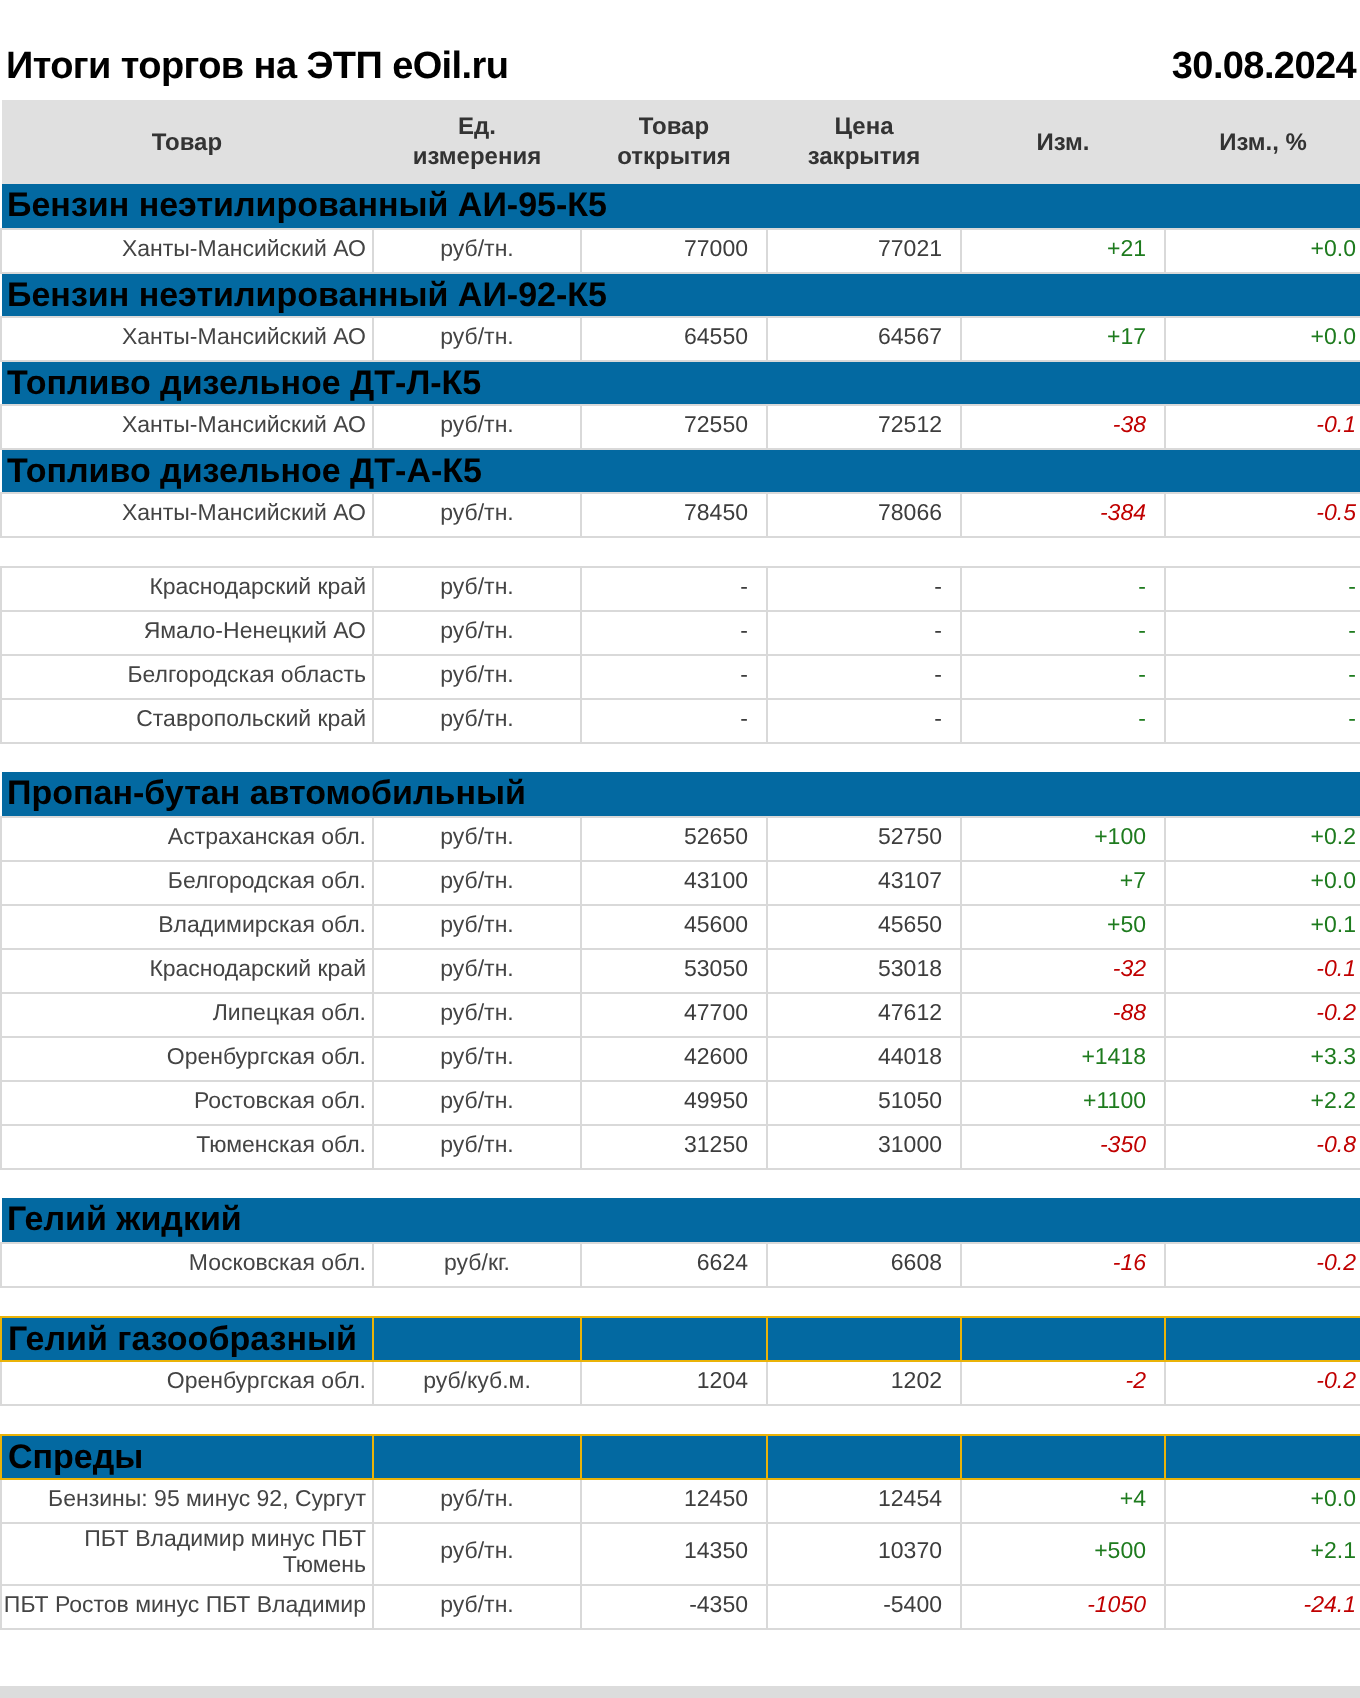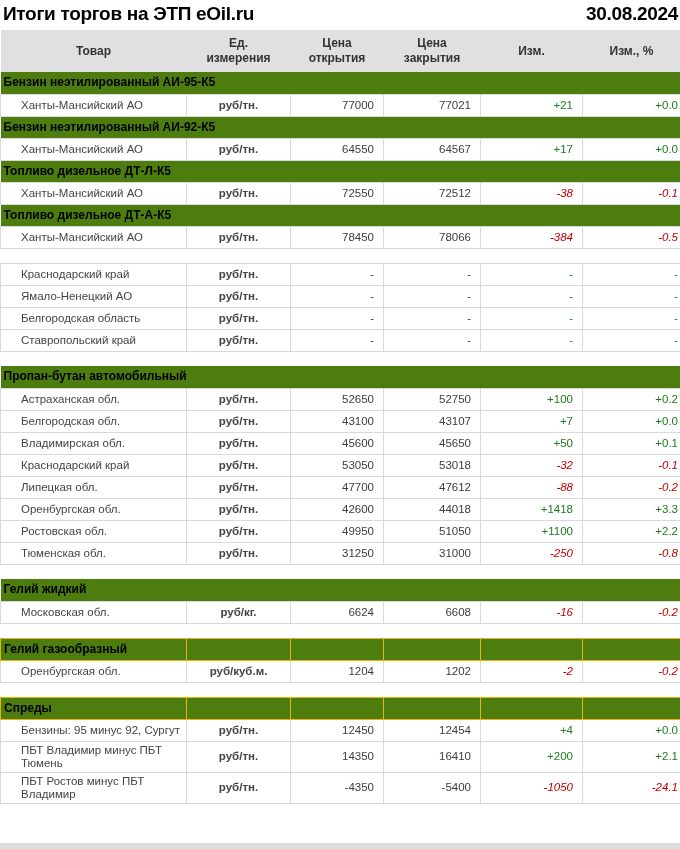--- a/index.html
+++ b/index.html
@@ -3,44 +3,44 @@
 <meta charset="utf-8">
 <style>
   * { margin:0; padding:0; box-sizing:border-box; }
   html,body { background:#ffffff; }
   body {
     width:680px; height:849px; position:relative; overflow:hidden;
     font-family:"Liberation Sans", sans-serif; color:#3d3d3d;
   }
   .title-row {
     display:flex; justify-content:space-between; align-items:flex-start;
-    height:30px; padding:3px 2px 0 3px;
+    height:30px; padding:3px 2px 0 3px;margin-top:20px;
   }
   .page-title, .page-date {
     font-size:19px; font-weight:bold; color:#000; letter-spacing:-0.3px;
   }
   table.results {
     width:680px; border-collapse:collapse; table-layout:fixed;
   }
   thead th {
     background:#e0e0e0; height:42px; vertical-align:middle; text-align:center;
     font-size:12px; font-weight:bold; color:#333; line-height:1.25; border:none;
   }
   thead th .col-narrow { display:inline-block; max-width:72px; }
   td { font-size:11.5px; vertical-align:middle; height:22px; line-height:13px; }
   tr.data-row td { border:1px solid #d9d9d9; background:#fff; }
-  td.c-region { text-align:left; padding:2px 3px 2px 20px; color:#444;margin-left:24px; }
-  td.c-unit   { text-align:center; color:#444;font-weight:bold; }
+  td.c-region { text-align:right; padding:2px 3px 2px 0; color:#444;margin-left:24px; }
+  td.c-unit   { text-align:center; color:#444; }
   td.c-num    { text-align:right; padding-right:9px; color:#3d3d3d; }
   td.c-last   { padding-right:2px;padding-left:23px; }
   td.pos { color:#1e7b1e; }
   td.neg { color:#c00000;font-style:italic; }
   tr.section-row td {
-    font-size:12px; font-weight:bold; color:#000; text-align:left;
-    padding-left:3px; height:22px; background:#4d7c0f; border:none;
+    font-size:17px; font-weight:bold; color:#000; text-align:left;
+    padding-left:3px; height:22px; background:#0369a1; border:none;
   }
   tr.section-row.bordered td { border:1px solid #eab308; }
   tr.gap-row td { height:15px; border:none; background:#fff; }
   .bottom-bar {
     position:absolute; left:0; bottom:0; width:680px; height:6px; background:#dcdcdc;
   }
 </style>
 </head>
 <body>
 
@@ -55,21 +55,21 @@
       <col style="width:104px">
       <col style="width:93px">
     <col style="width:97px">
       <col style="width:102px">
       <col style="width:98px">
   </colgroup>
   <thead>
     <tr>
       <th><span>Товар</span></th>
       <th><span class="col-narrow">Ед. измерения</span></th>
-      <th><span class="col-narrow">Цена открытия</span></th>
+      <th><span class="col-narrow">Товар открытия</span></th>
       <th><span class="col-narrow">Цена закрытия</span></th>
       <th><span>Изм.</span></th>
       <th><span>Изм., %</span></th>
     </tr>
   </thead>
   <tbody>
       <tr class="section-row">
         <td class="" colspan="6">Бензин неэтилированный АИ-95-К5</td>
       </tr>
       <tr class="data-row">
@@ -208,21 +208,21 @@
         <td class="c-num">49950</td>
         <td class="c-num">51050</td>
         <td class="c-num pos">+1100</td>
         <td class="c-num c-last pos">+2.2</td>
       </tr>
       <tr class="data-row">
         <td class="c-region">Тюменская обл.</td>
         <td class="c-unit">руб/тн.</td>
         <td class="c-num">31250</td>
         <td class="c-num">31000</td>
-        <td class="c-num neg">-250</td>
+        <td class="c-num neg">-350</td>
         <td class="c-num c-last neg">-0.8</td>
       </tr>
       <tr class="gap-row">
         <td colspan="6"></td>
       </tr>
       <tr class="section-row">
         <td class="" colspan="6">Гелий жидкий</td>
       </tr>
       <tr class="data-row">
         <td class="c-region">Московская обл.</td>
@@ -267,22 +267,22 @@
         <td class="c-unit">руб/тн.</td>
         <td class="c-num">12450</td>
         <td class="c-num">12454</td>
         <td class="c-num pos">+4</td>
         <td class="c-num c-last pos">+0.0</td>
       </tr>
       <tr class="data-row">
         <td class="c-region">ПБТ Владимир минус ПБТ Тюмень</td>
         <td class="c-unit">руб/тн.</td>
         <td class="c-num">14350</td>
-        <td class="c-num">16410</td>
-        <td class="c-num pos">+200</td>
+        <td class="c-num">10370</td>
+        <td class="c-num pos">+500</td>
         <td class="c-num c-last pos">+2.1</td>
       </tr>
       <tr class="data-row">
         <td class="c-region">ПБТ Ростов минус ПБТ Владимир</td>
         <td class="c-unit">руб/тн.</td>
         <td class="c-num">-4350</td>
         <td class="c-num">-5400</td>
         <td class="c-num neg">-1050</td>
         <td class="c-num c-last neg">-24.1</td>
       </tr>

